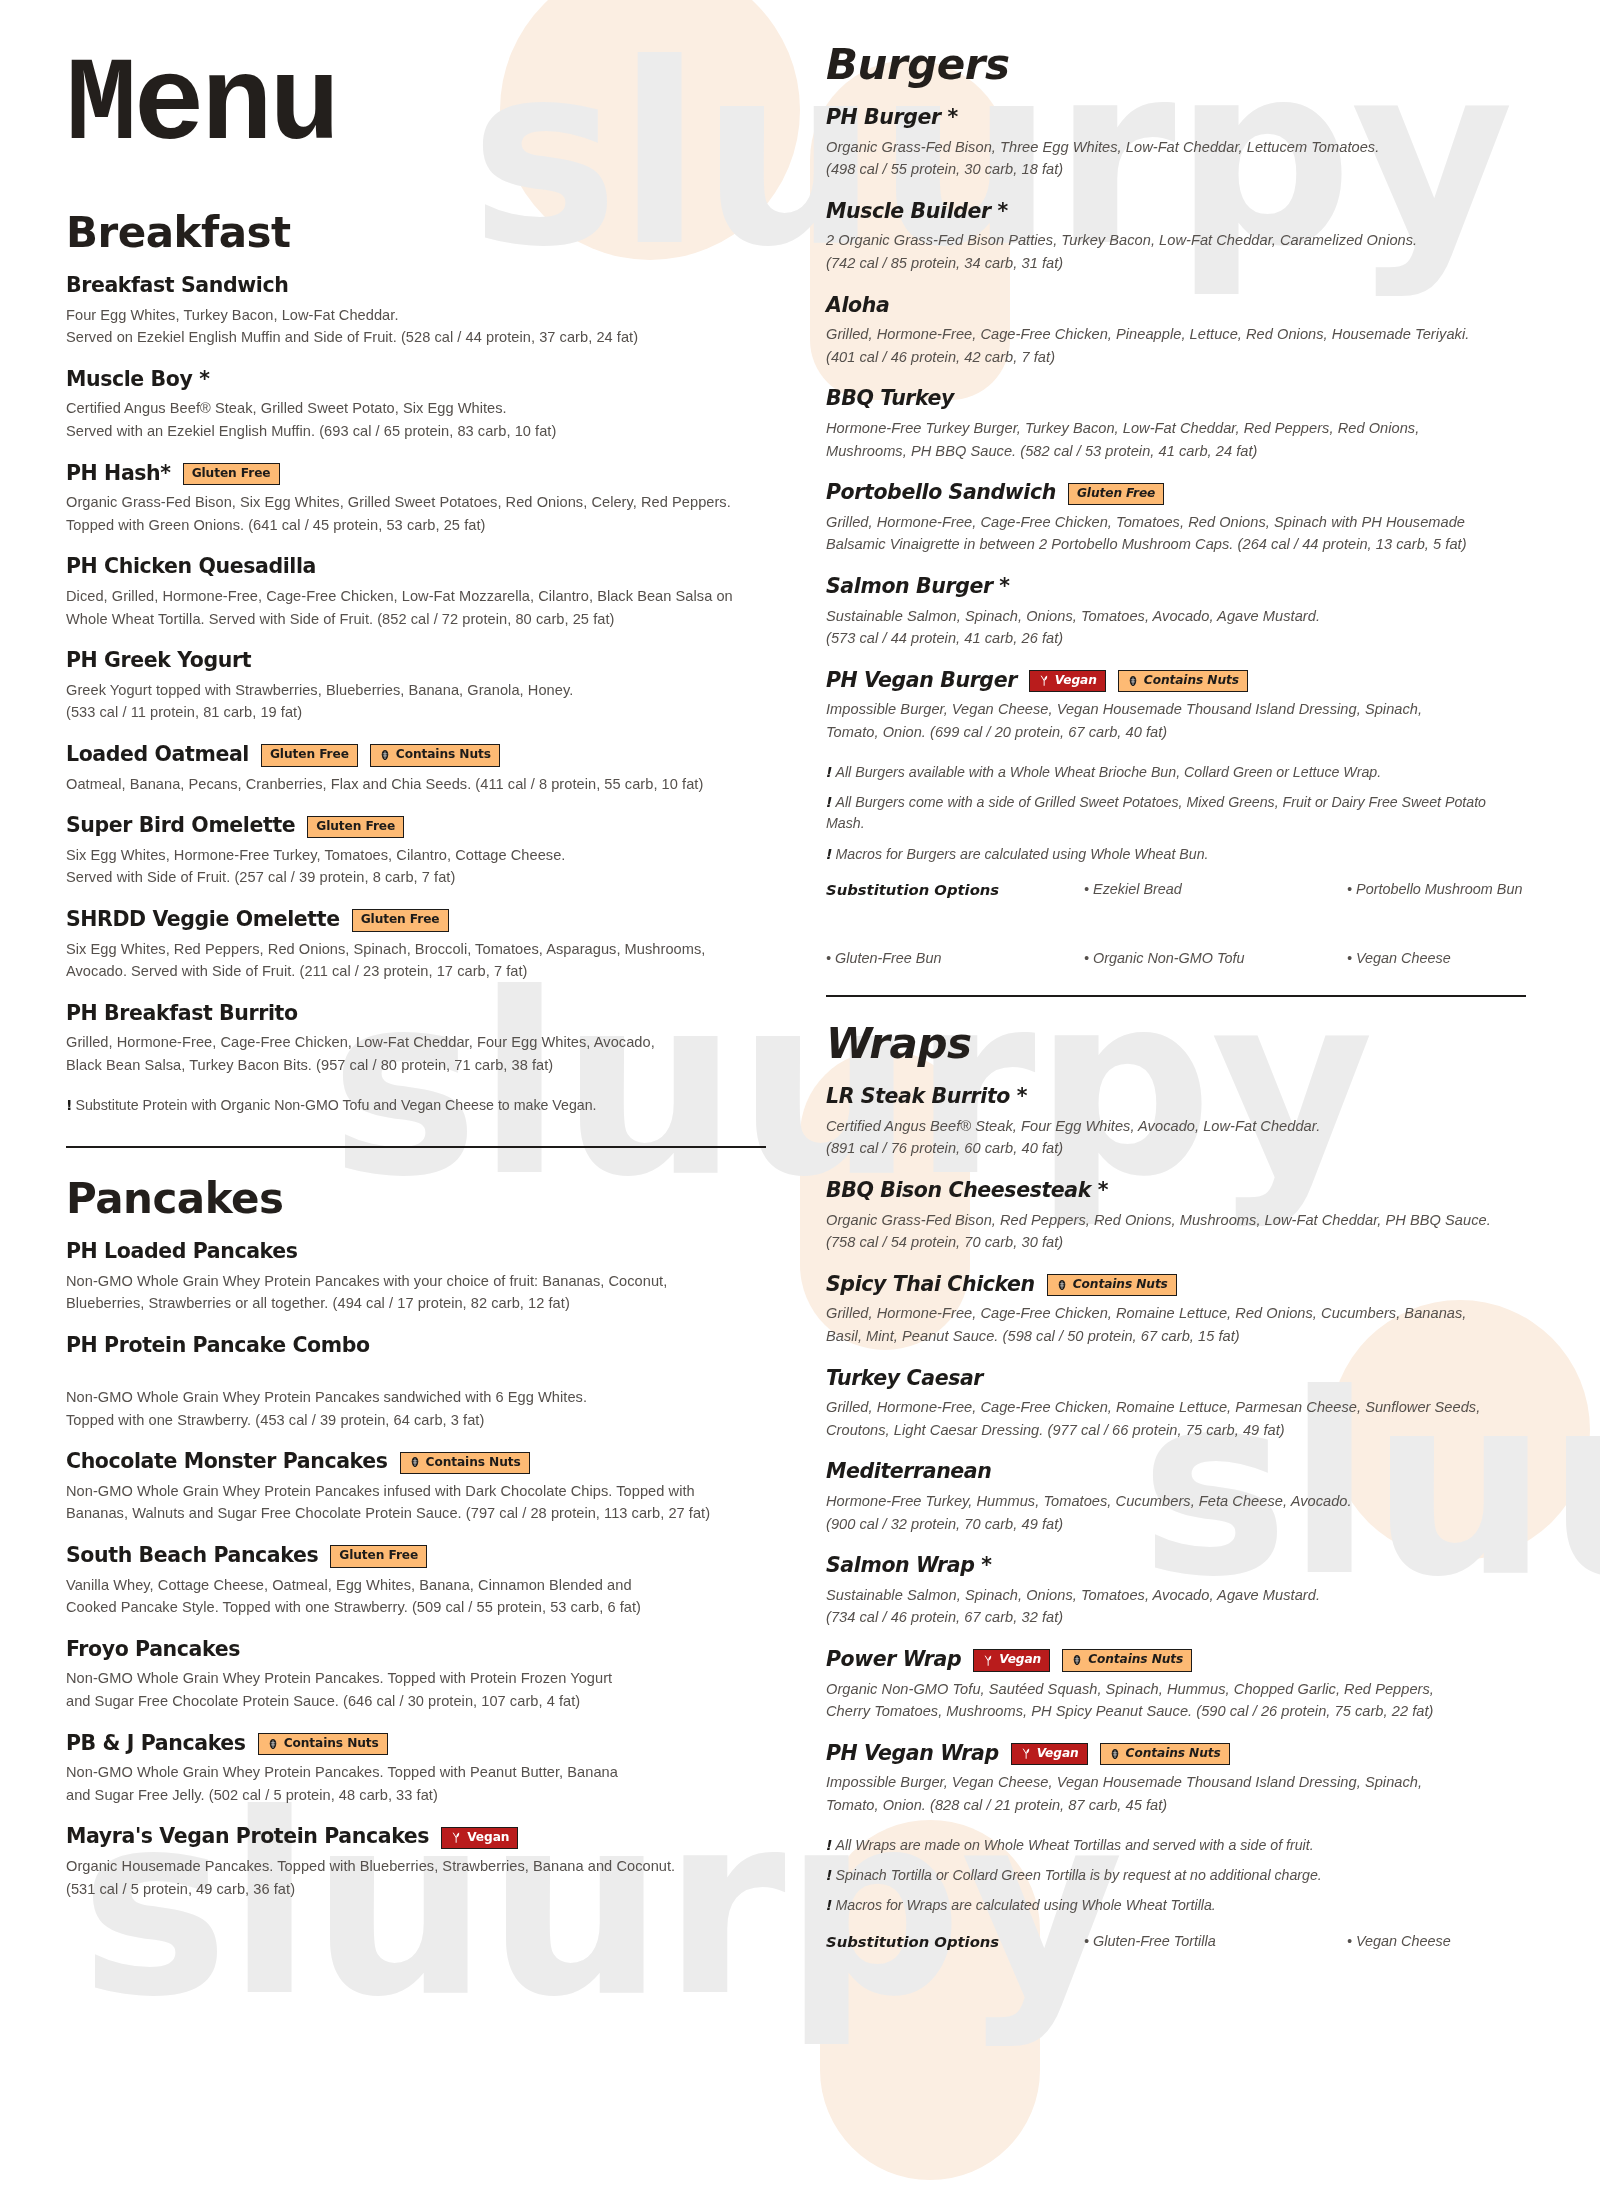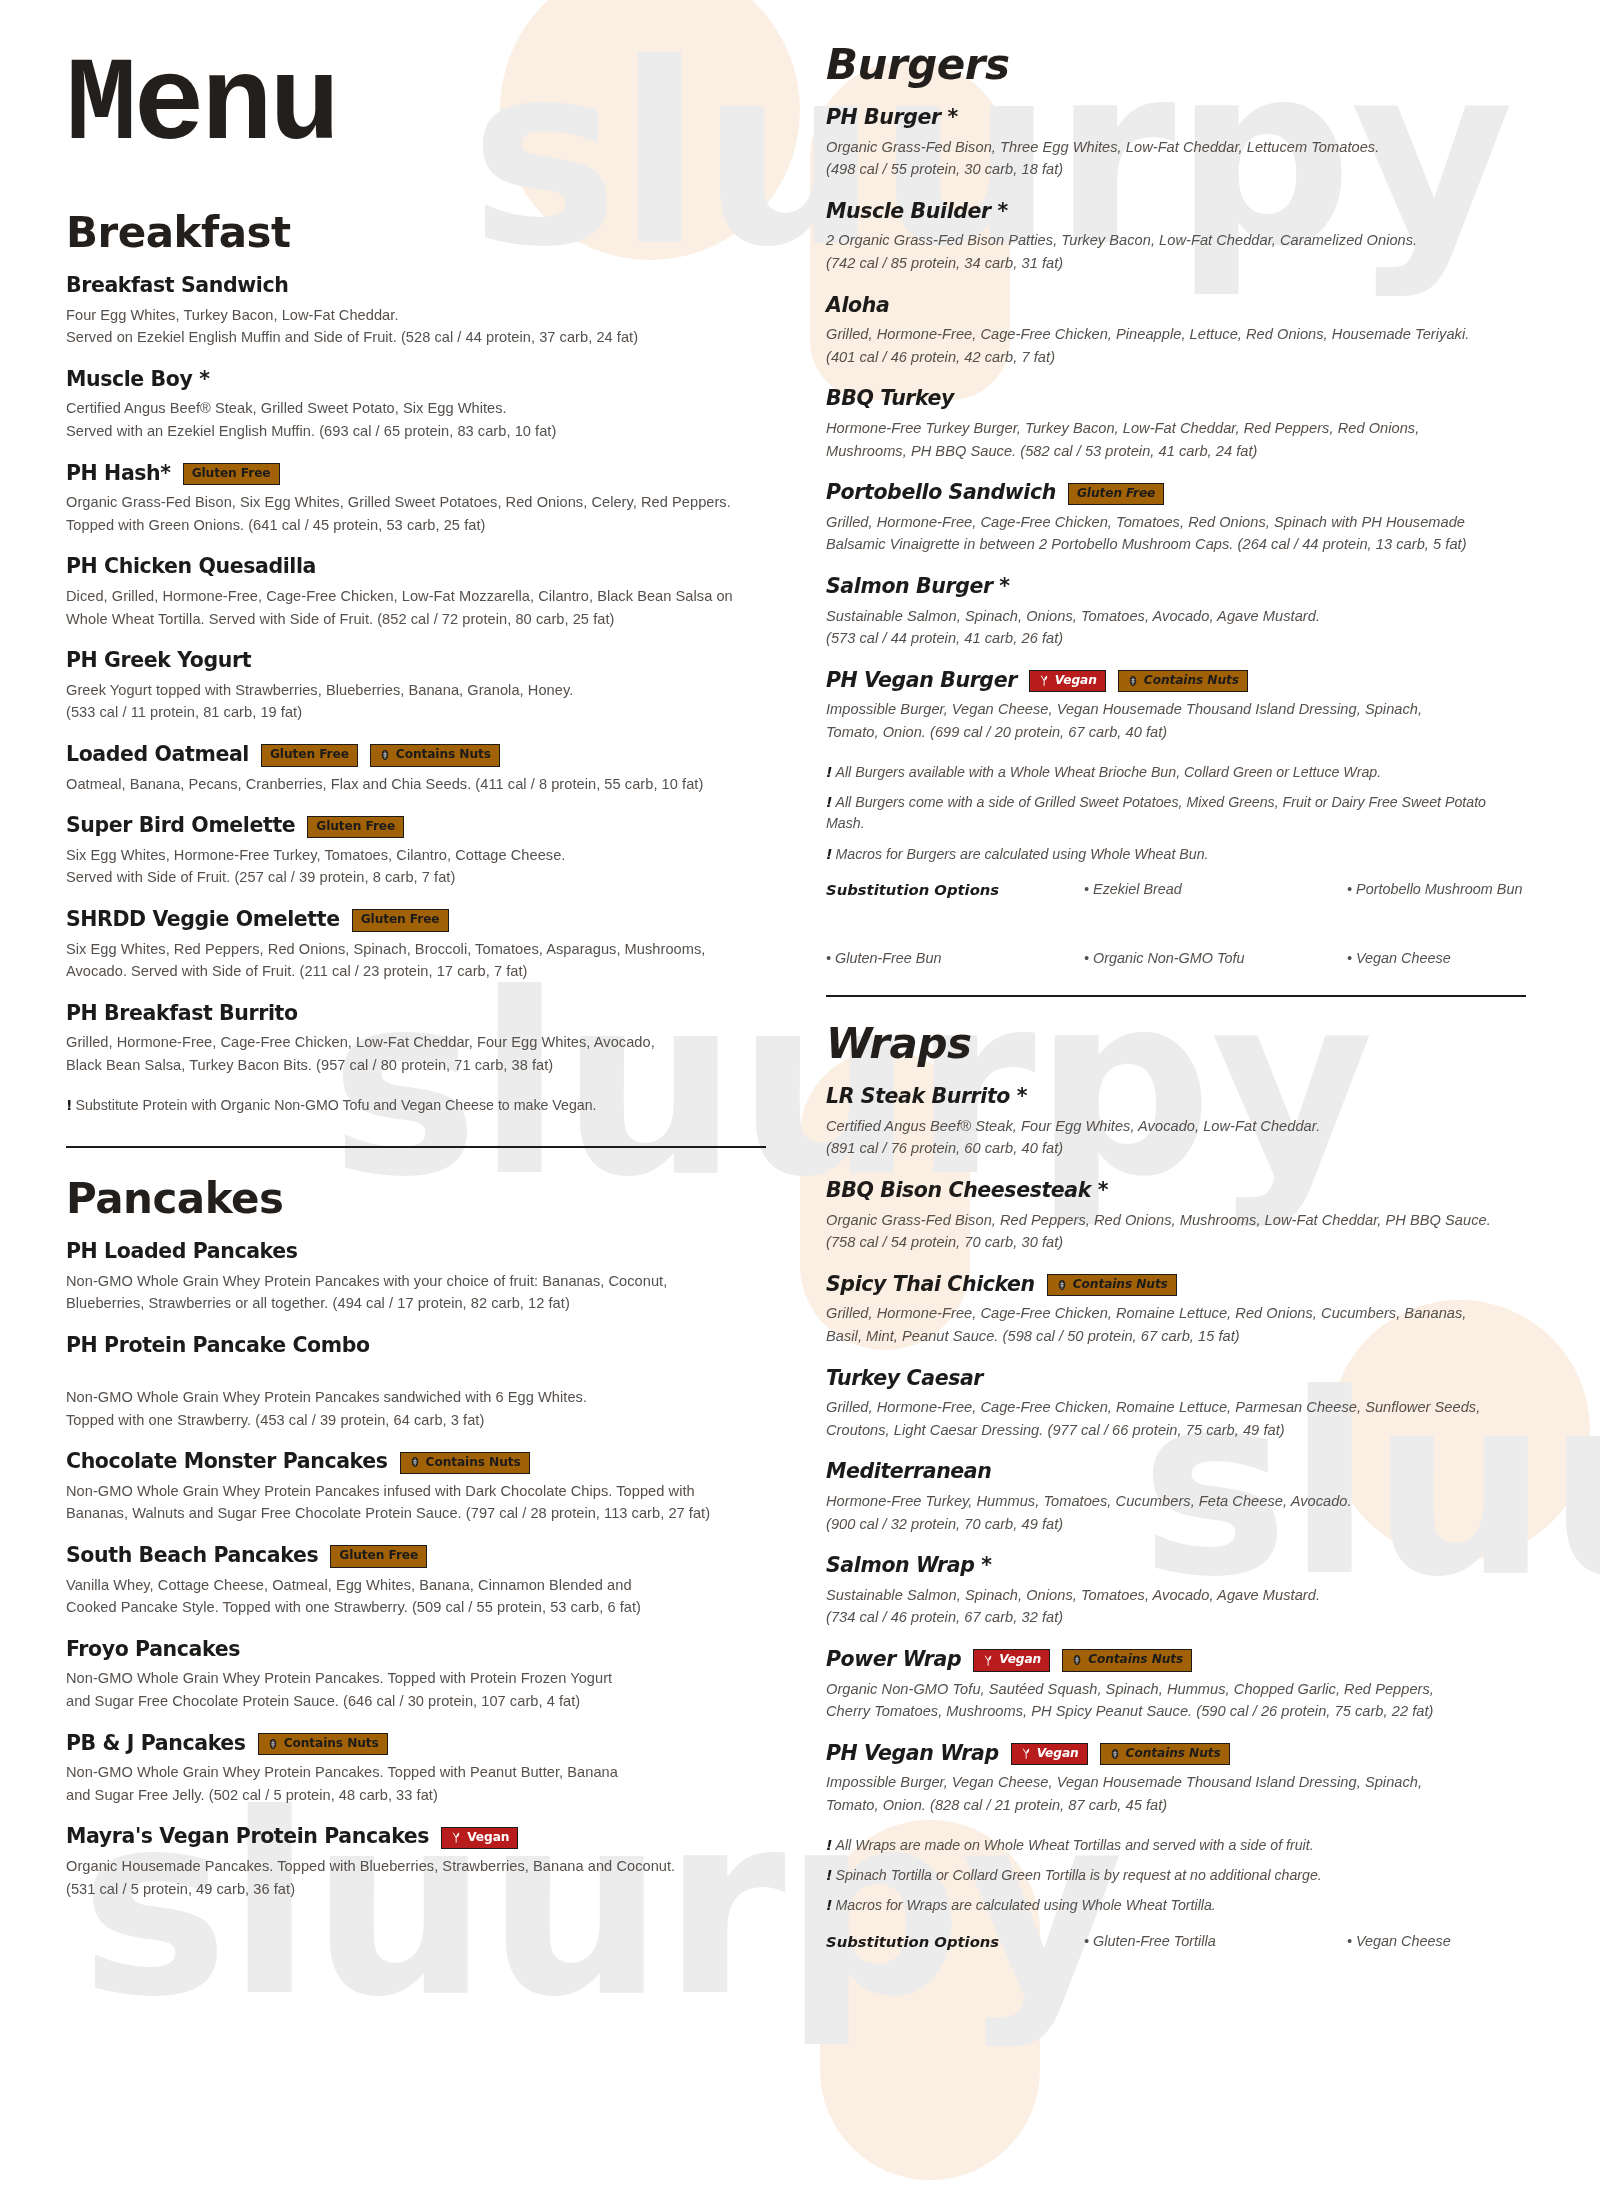--- a/index.html
+++ b/index.html
@@ -90,21 +90,21 @@
     font-family: "DejaVu Sans", sans-serif;
     font-size: 12.2px;
     font-weight: 700;
     letter-spacing: -0.1px;
     padding: 2px 8px 3px 8px;
     line-height: 1.25;
     white-space: nowrap;
   }
   .badge.gf, .badge.nuts {
     border: 1.6px solid #1d1b19;
-    background: #a16207;
+    background: #fdba74;
     color: #1d1b19;
   }
   .badge.vegan {
     background: #b91c1c;
     color: #ffffff;
     border: 1.6px solid #1d1b19;
   }
   .badge svg { display: block; }
 
   

